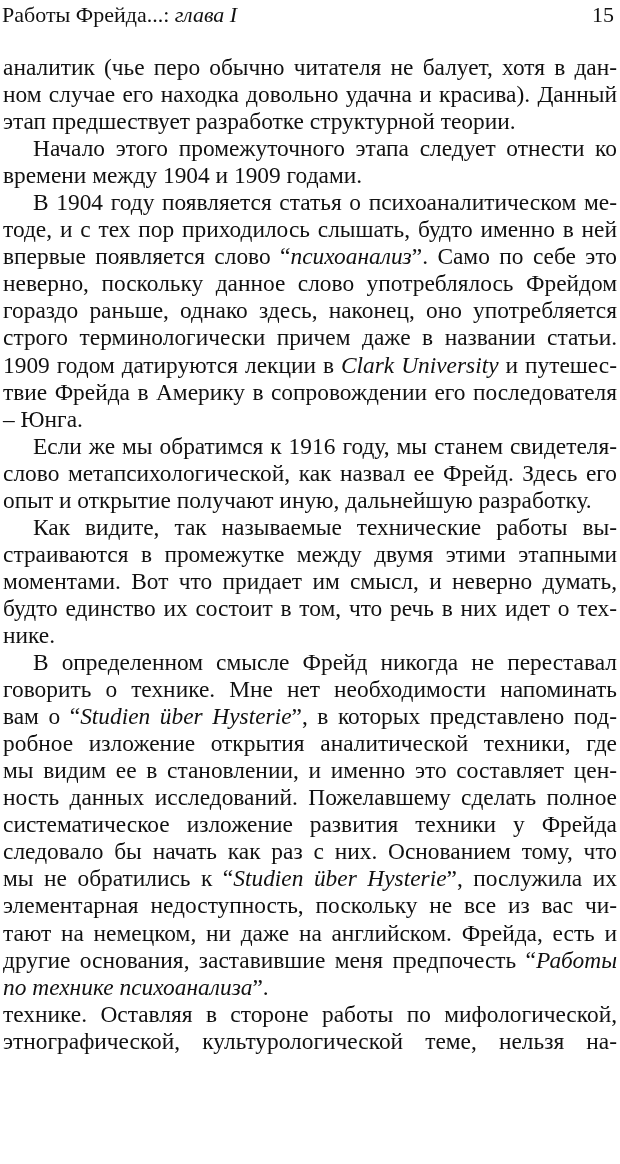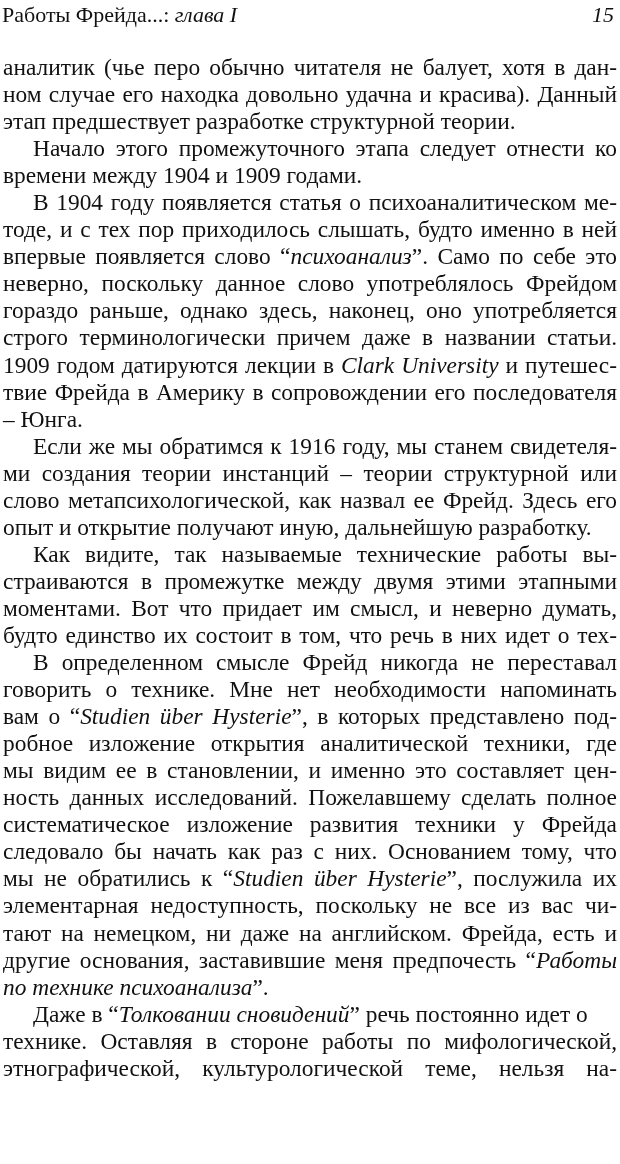--- a/index.html
+++ b/index.html
@@ -29,21 +29,21 @@
       width: 612px;
       height: 26px;
       font-family: "Liberation Serif", serif;
       font-size: 22px;
       line-height: 26px;
       white-space: nowrap;
       text-align: center;
     }
     .running-head .title { position: absolute; left: 0; top: 0; }
     .running-head .title i { font-style: italic; }
-    .running-head .page-number { position: absolute; right: 0; top: 0; font-style: italic; }
+    .running-head .page-number { position: absolute; right: 0; top: 0; }
 
     .body-text {
       position: absolute;
       left: 3px;
       top: 54px;
       width: 614px;
       font-family: "Liberation Serif", serif;
       font-size: 23.4px;
       line-height: 27.05px;
     }
@@ -81,37 +81,36 @@
       <div class="line indent"><span>В 1904 году появляется статья о психоаналитическом ме-</span></div>
       <div class="line"><span>тоде, и с тех пор приходилось слышать, будто именно в ней</span></div>
       <div class="line"><span>впервые появляется слово “</span><i>психоанализ</i><span>”. Само по себе это</span></div>
       <div class="line"><span>неверно, поскольку данное слово употреблялось Фрейдом</span></div>
       <div class="line"><span>гораздо раньше, однако здесь, наконец, оно употребляется</span></div>
       <div class="line"><span>строго терминологически причем даже в названии статьи.</span></div>
       <div class="line"><span>1909 годом датируются лекции в </span><i>Clark University</i><span>  и путешес-</span></div>
       <div class="line"><span>твие Фрейда в Америку в сопровождении его последователя</span></div>
       <div class="line last"><span>– Юнга.</span></div>
       <div class="line indent"><span>Если же мы обратимся к 1916 году, мы станем свидетеля-</span></div>
-      <div class="line"><span>ми создания теории инстанций – теории структурной или</span></div>
       <div class="line"><span>слово метапсихологической, как назвал ее Фрейд. Здесь его</span></div>
       <div class="line last"><span>опыт и открытие получают иную, дальнейшую разработку.</span></div>
       <div class="line indent"><span>Как видите, так называемые технические работы вы-</span></div>
       <div class="line"><span>страиваются в промежутке между двумя этими этапными</span></div>
       <div class="line"><span>моментами. Вот что придает им смысл, и неверно думать,</span></div>
       <div class="line"><span>будто единство их состоит в том, что речь в них идет о тех-</span></div>
+      <div class="line last"><span>нике.</span></div>
       <div class="line indent"><span>В определенном смысле Фрейд никогда не переставал</span></div>
       <div class="line"><span>говорить о технике. Мне нет необходимости напоминать</span></div>
       <div class="line"><span>вам о “</span><i>Studien über Hysterie</i><span>”, в которых представлено под-</span></div>
       <div class="line"><span>робное изложение открытия аналитической техники, где</span></div>
       <div class="line"><span>мы видим ее в становлении, и именно это составляет цен-</span></div>
       <div class="line"><span>ность данных исследований. Пожелавшему сделать полное</span></div>
       <div class="line"><span>систематическое изложение развития техники у Фрейда</span></div>
       <div class="line"><span>следовало бы начать как раз с них. Основанием тому, что</span></div>
       <div class="line"><span>мы не обратились к “</span><i>Studien über Hysterie</i><span>”, послужила их</span></div>
       <div class="line"><span>элементарная недоступность, поскольку не все из вас чи-</span></div>
       <div class="line"><span>тают на немецком, ни даже на английском. Фрейда, есть и</span></div>
       <div class="line"><span>другие основания, заставившие меня предпочесть “</span><i>Работы</i></div>
       <div class="line last"><i>по технике психоанализа</i><span>”.</span></div>
-      <div class="line indent"><span style="white-space: nowrap; display: inline-block; transform-origin: left top; transform: scaleX(1);"><span>Даже в “</span><i>Толковании сновидений</i><span>” речь постоянно идет о</span></span></div>
       <div class="line"><span>технике. Оставляя в стороне работы по мифологической,</span></div>
       <div class="line"><span>этнографической, культурологической теме, нельзя на-</span></div>
     </div>
 </div>
 
 </body></html>

